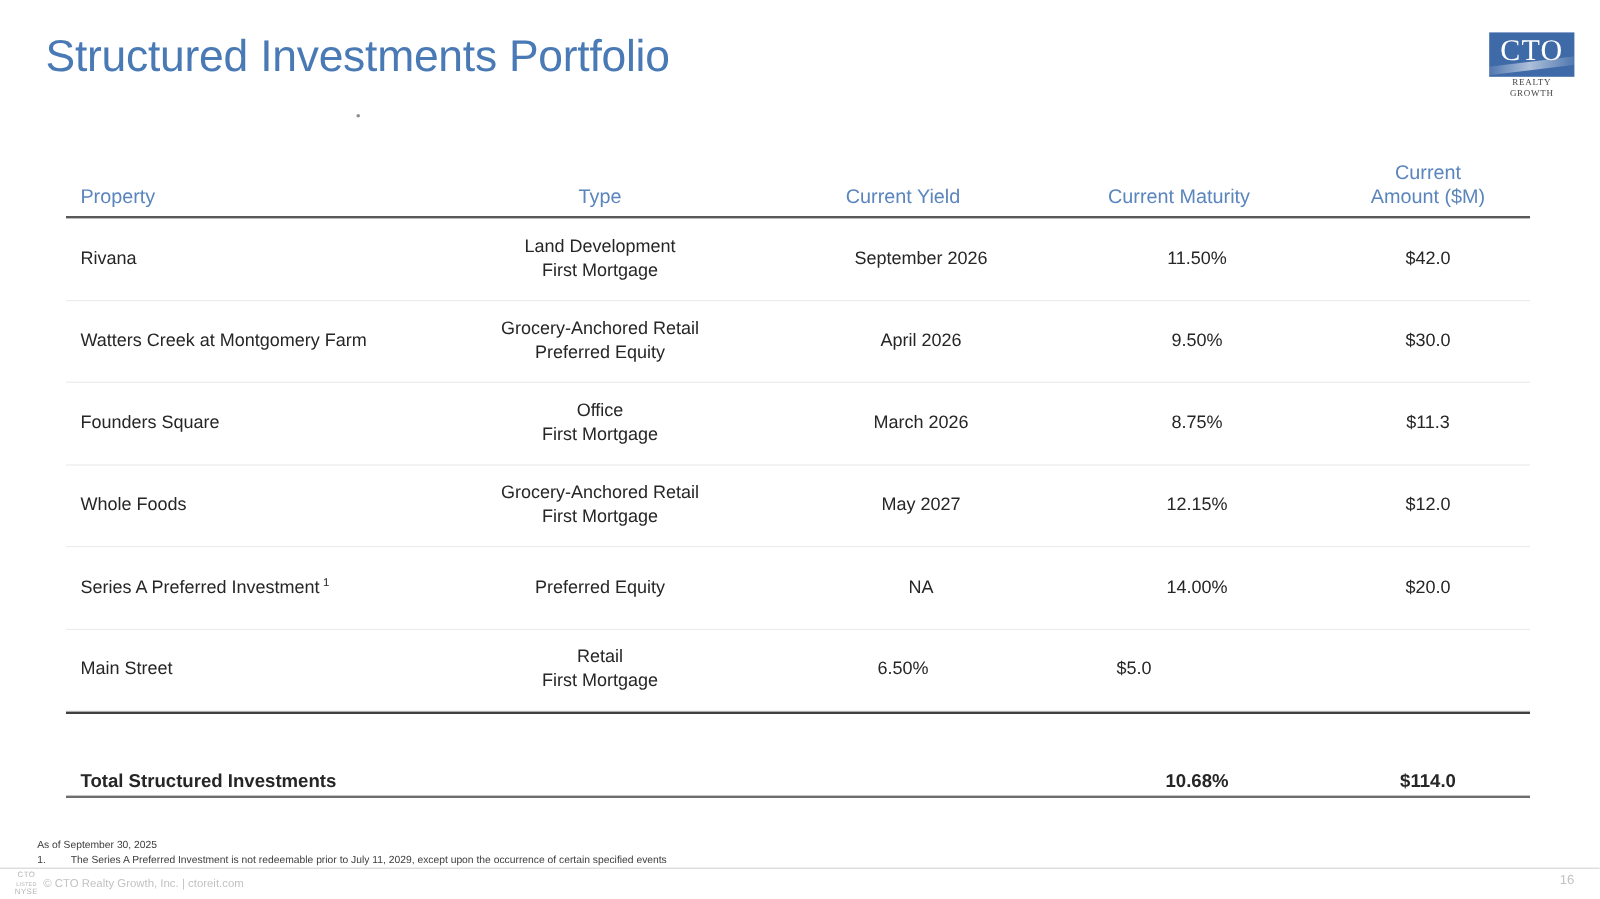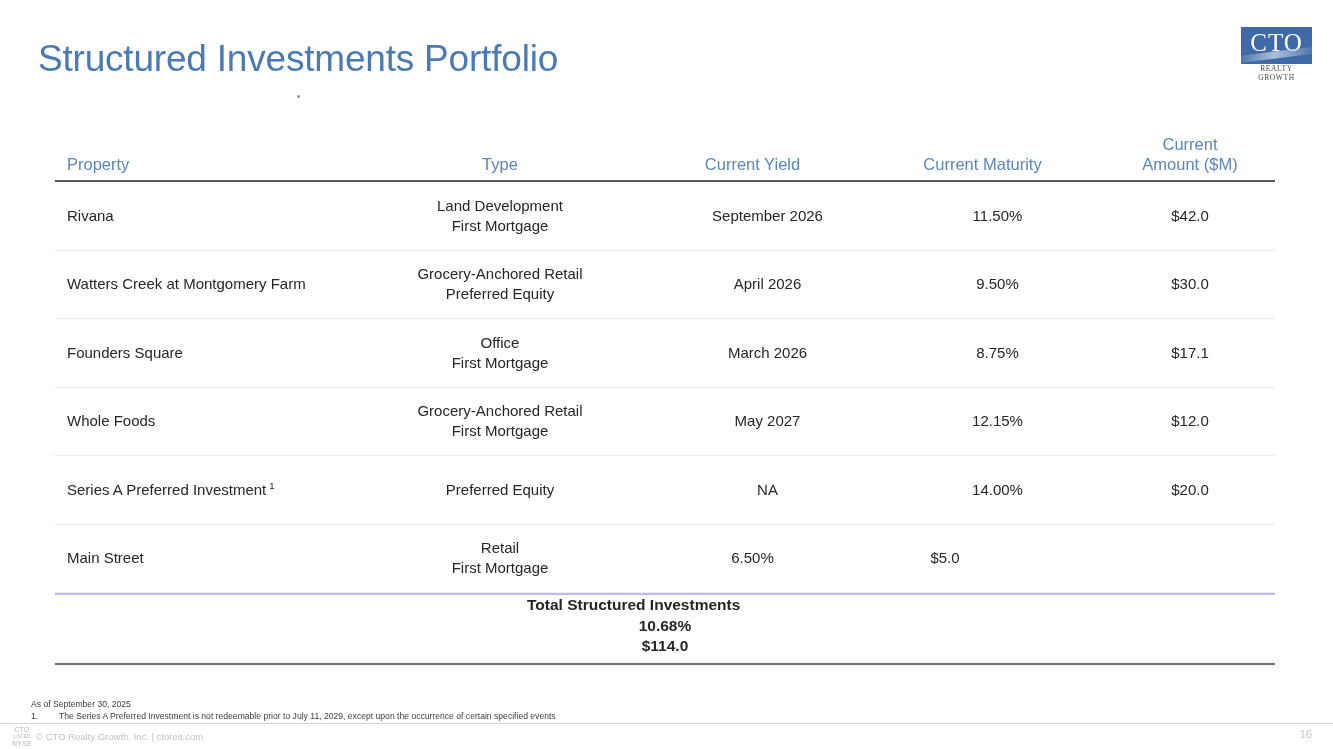--- a/index.html
+++ b/index.html
@@ -19,21 +19,20 @@
   
   .slide-title {
     position: absolute;
     left: 38px;
     top: 26px;
     font-size: 37px;
     font-weight: 400;
     letter-spacing: -0.2px;
     color: #4a7ab5;
     white-space: nowrap;
-    margin-top: 12px;
   }
   .stray-dot {
     position: absolute;
     left: 297px;
     top: 95px;
     width: 3px;
     height: 3px;
     background: #8f8f8f;
     border-radius: 50%;
   }
@@ -128,25 +127,24 @@
   .td.col-property { padding-left: 12px; }
   .sup {
     font-size: 9.5px;
     vertical-align: super;
     margin-left: 3px;
     color: #262626;
   }
 
   .total-row {
     display: flex;
-    align-items: center;
+    align-items: flex-end;
     height: 68px;
-    border-top: 2px solid #c4b5fd;
+    border-top: 2px solid #404040;
     border-bottom: 2px solid #6d6d6f;
-    flex-direction: column;
   }
   .total-row .td {
     font-weight: bold;
     font-size: 15.5px;
   }
 
   
   .footnotes {
     position: absolute;
     left: 31px;
@@ -246,21 +244,21 @@
   </div>
 
   <div class="trow">
     <div class="td col-property"><span>Founders Square</span><span class="sup"></span></div>
     <div class="td col-type">
       <div>Office</div>
       <div>First Mortgage</div>
     </div>
     <div class="td col-maturity">March 2026</div>
     <div class="td col-yield">8.75%</div>
-    <div class="td col-amount">$17.1</div>
+    <div class="td col-amount">$11.3</div>
   </div>
 
   <div class="trow">
     <div class="td col-property"><span>Whole Foods</span><span class="sup"></span></div>
     <div class="td col-type">
       <div>Grocery-Anchored Retail</div>
       <div>First Mortgage</div>
     </div>
     <div class="td col-maturity">May 2027</div>
     <div class="td col-yield">12.15%</div>

